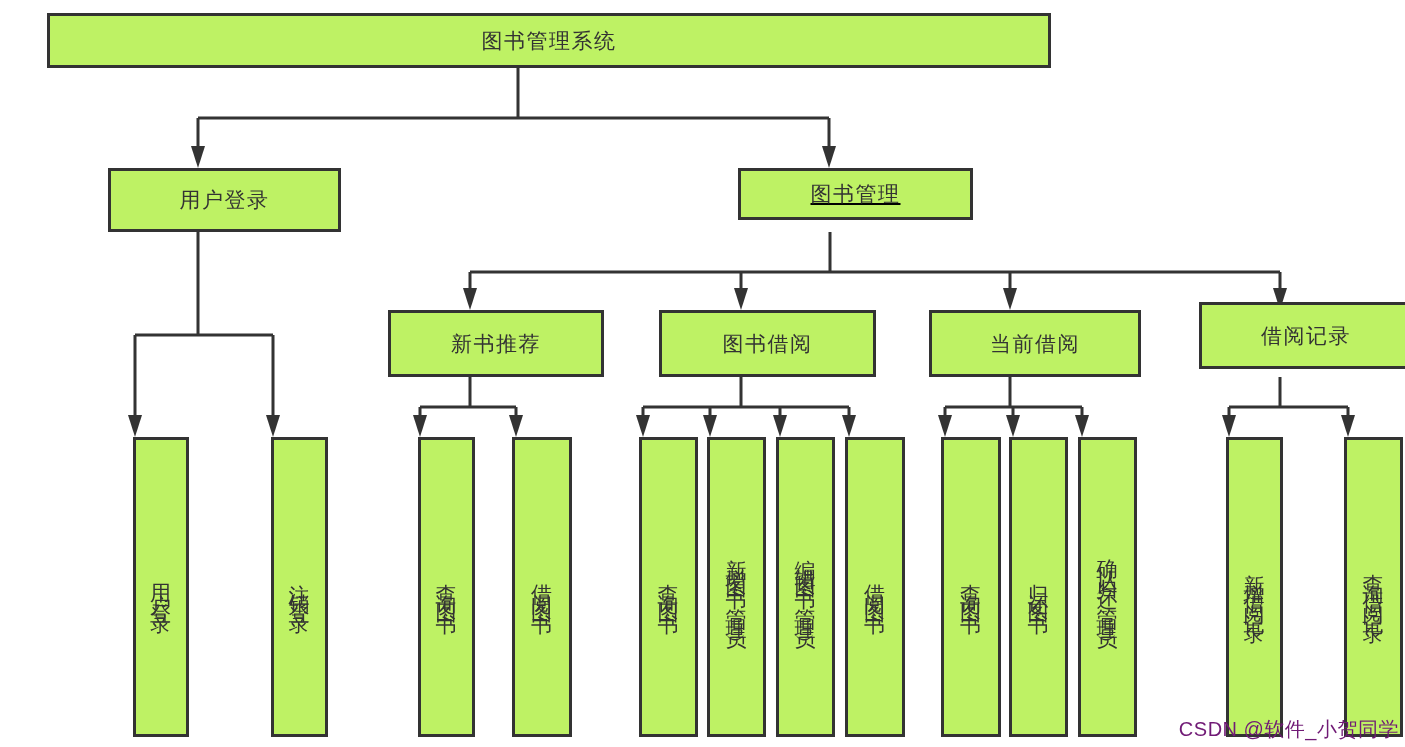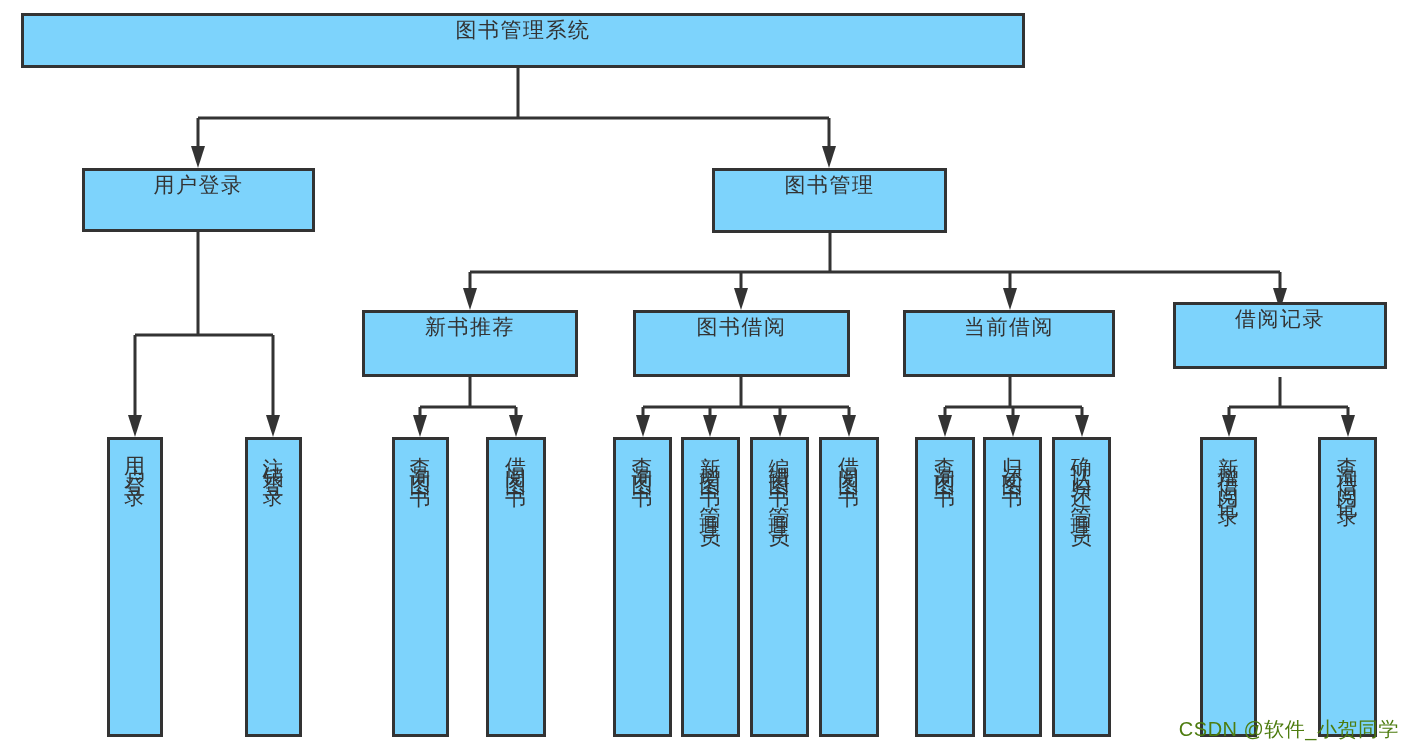--- a/index.html
+++ b/index.html
@@ -18,25 +18,26 @@
   .connectors {
     position: absolute;
     left: 0;
     top: 0;
     z-index: 1;
   }
   .node {
     position: absolute;
     box-sizing: border-box;
     border: 3px solid #333333;
-    background: #7dd3fc;
+    background: #bef264;
     display: flex;
-    align-items: flex-start;
+    align-items: center;
     justify-content: center;
     z-index: 2;
+    margin-left: 26px;
   }
   .h-label {
     font-size: 21px;
     color: #333333;
     letter-spacing: 1.5px;
     white-space: nowrap;
   }
   .leaf .v-label {
     writing-mode: vertical-rl;
     text-orientation: mixed;
@@ -44,21 +45,21 @@
     color: #333333;
     letter-spacing: 10px;
     line-height: 1;
     white-space: nowrap;
   }
   .watermark {
     position: absolute;
     right: 6px;
     bottom: 4px;
     font-size: 20px;
-    color: #4d7c0f;
+    color: #701a75;
     letter-spacing: 0.5px;
     white-space: nowrap;
     z-index: 5;
   }
 </style>
 </head>
 <body>
 
 <div class="canvas">
 
@@ -102,21 +103,21 @@
     </g>
   </svg>
 
   <div class="node" style="left:21px; top:13px; width:1004px; height:55px;">
     <span class="h-label">图书管理系统</span>
   </div>
 
   <div class="node" style="left:82px; top:168px; width:233px; height:64px;">
     <span class="h-label">用户登录</span>
   </div>
-  <div class="node" style="left:712px; top:168px; width:235px; height:65px;">
+  <div class="node" style="left:712px; top:168px; width:235px; height:52px;text-decoration:underline;">
     <span class="h-label">图书管理</span>
   </div>
 
   <div class="node" style="left:362px; top:310px; width:216px; height:67px;">
     <span class="h-label">新书推荐</span>
   </div>
   <div class="node" style="left:633px; top:310px; width:217px; height:67px;">
     <span class="h-label">图书借阅</span>
   </div>
   <div class="node" style="left:903px; top:310px; width:212px; height:67px;">

